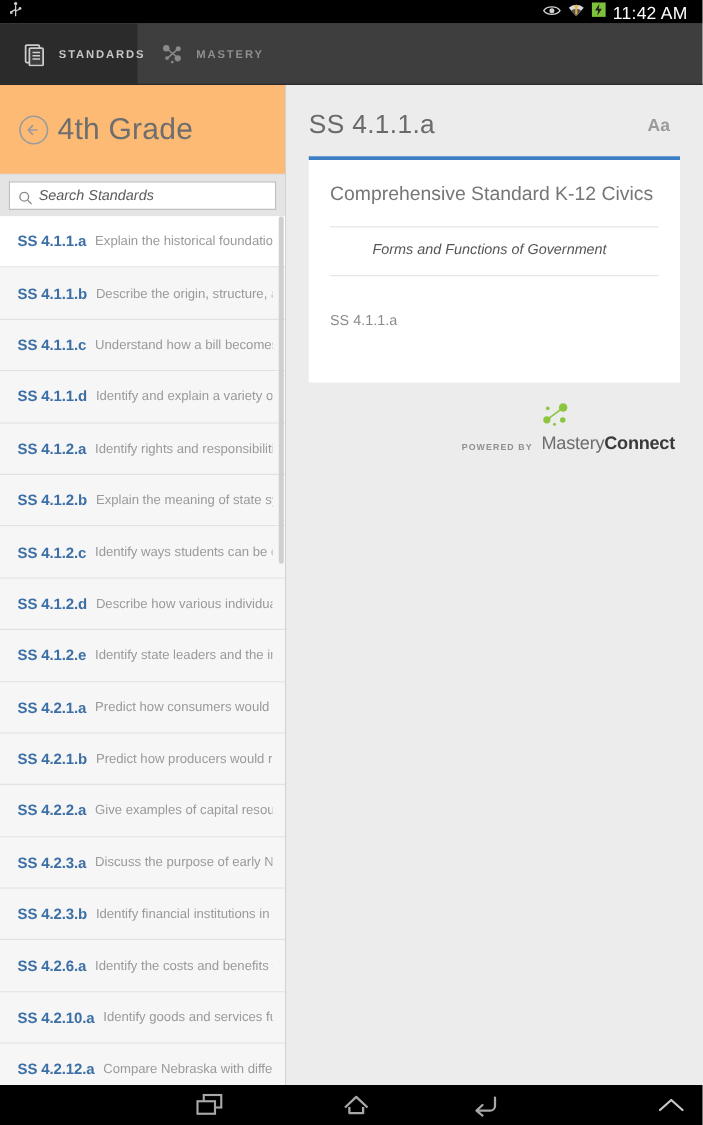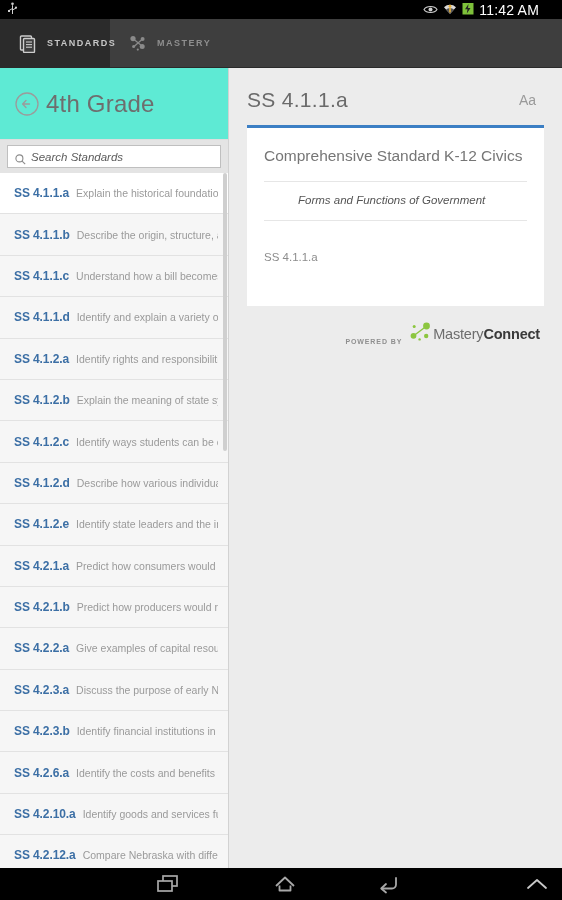--- a/index.html
+++ b/index.html
@@ -14,21 +14,21 @@
   
   #status-bar {
     position: absolute; left: 0; top: 0;
     width: 562px; height: 19px;
     background: #000;
     display: flex; align-items: center;
   }
   #status-bar .usb-icon { margin-left: 7px; color: #d8d8d8; }
   #status-bar .status-right {
     margin-left: auto; display: flex; align-items: center;
-    gap: 5px; padding-right: 23px;
+    gap: 5px; padding-right: 12px;
   }
   .st-ico { display: block; }
   .clock-text {
     color: #ffffff; font-size: 14px; letter-spacing: .2px;
     font-family: "Liberation Sans", sans-serif; line-height: 1;
   }
 
   
   #tab-bar {
     position: absolute; left: 0; top: 19px;
@@ -63,21 +63,21 @@
   
   #sidebar {
     width: 229px; height: 800px;
     background: #f2f2f2;
     border-right: 1px solid #d2d2d2;
     display: flex; flex-direction: column;
     position: relative;
   }
   #sidebar-header {
     height: 72px; flex-shrink: 0;
-    background: #5eead4;
+    background: #fdba74;
     display: flex; align-items: center;
     padding-left: 14px;
     border-bottom: 1px solid #dedede;
   }
   #back-arrow-icon { width: 26px; height: 26px; flex-shrink: 0; }
   #grade-title {
     font-size: 24px; color: #6e6e6e; margin-left: 6px;
     font-weight: normal; letter-spacing: .2px;
   }
   #search-row {
@@ -138,21 +138,21 @@
   #detail-header {
     display: flex; align-items: center;
     padding: 20px 22px 0 18px;
   }
   #detail-title {
     font-size: 21px; color: #6a6a6a; font-weight: normal;
     letter-spacing: .3px;
   }
   #font-size-button {
     margin-left: auto; font-size: 14px; color: #9a9a9a;
-    cursor: pointer; padding: 3px 4px;
+    cursor: pointer; padding: 3px 4px; font-weight: bold;
   }
   #detail-card {
     margin: 13px 18px 0 18px;
     background: #ffffff;
     border-top: 3px solid #3c7fc4;
     padding: 18px 17px 29px 17px;
   }
   #card-heading {
     font-size: 15.5px; color: #767676; line-height: 1.35;
     font-weight: normal; margin-bottom: 12px;
@@ -179,21 +179,21 @@
   #brand-powered {
     font-size: 7px; letter-spacing: .9px; color: #8f8f8f;
     font-weight: bold; padding-bottom: 1px;
   }
   #brand-name {
     font-size: 14.5px; color: #6d6d6d; letter-spacing: -.2px;
     padding-bottom: 0;
   }
   #brand-name b { color: #3a3a3a; }
   #brand-dots { display: block; }
-  .brand-stack { display: flex; flex-direction: row; align-items: center; }
+  .brand-stack { display: flex; flex-direction: column; align-items: flex-start; }
 
   
   #nav-bar {
     position: absolute; left: 0; top: 868px;
     width: 562px; height: 32px;
     background: #000;
     display: flex; align-items: center;
   }
   .nav-btn {
     display: flex; align-items: center; justify-content: center;

